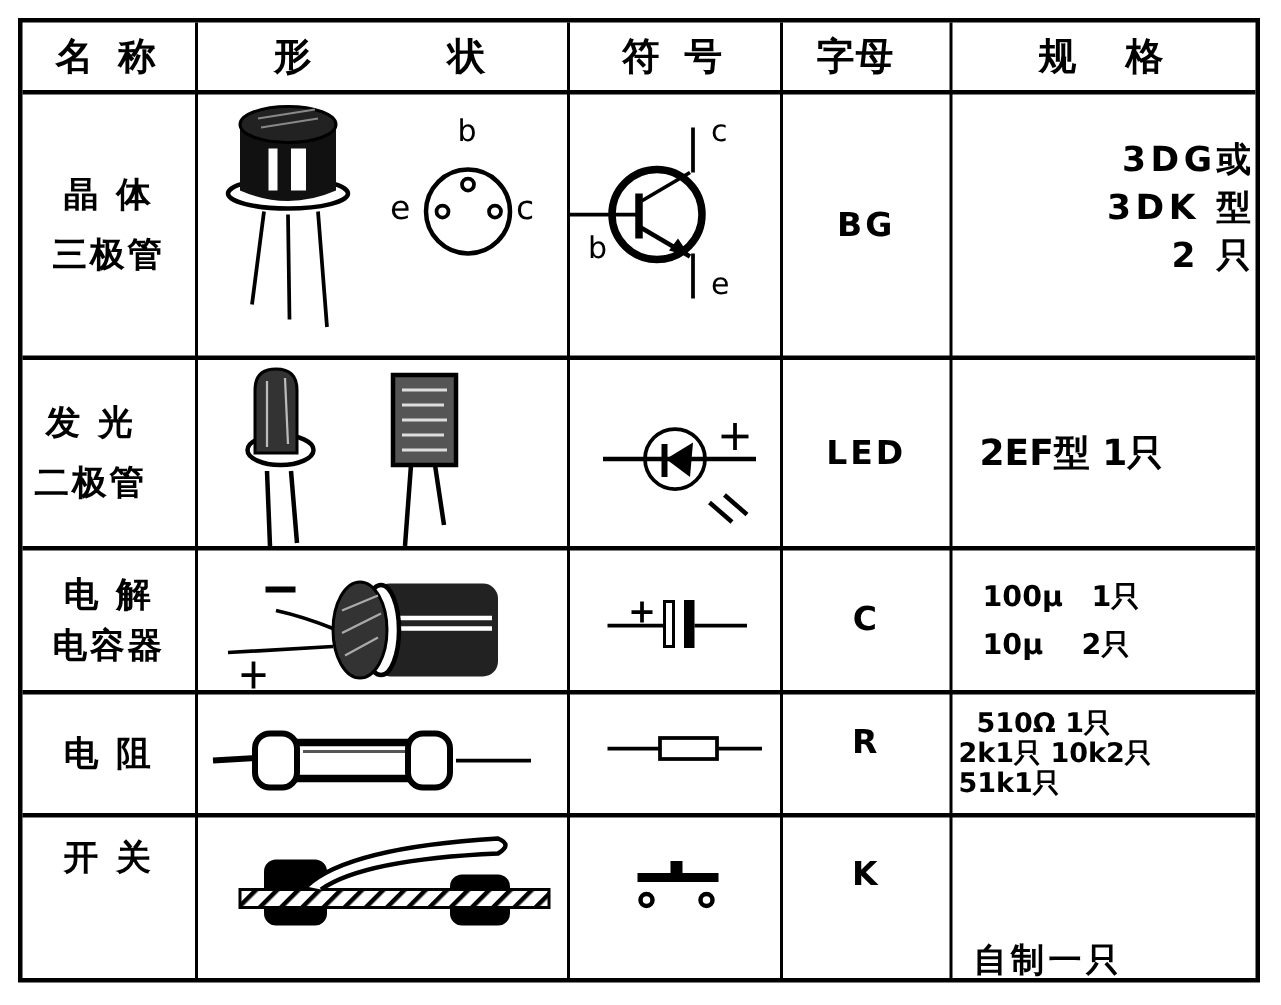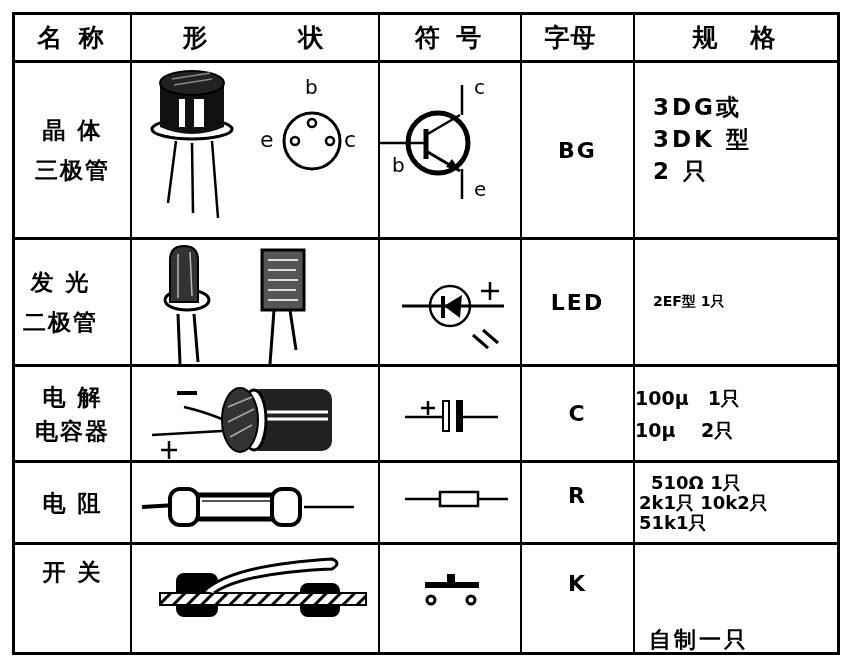--- a/index.html
+++ b/index.html
@@ -68,21 +68,21 @@
       <line x1="46" y1="88" x2="80" y2="108" stroke="#000" stroke-width="3"></line>
       <polygon points="80,108 66,104 72,96" fill="#000"></polygon>
       <line x1="82" y1="22" x2="82" y2="52" stroke="#000" stroke-width="2.5"></line>
       <line x1="82" y1="106" x2="82" y2="136" stroke="#000" stroke-width="2.5"></line>
     </svg>
     <span style="position:absolute;left:94px;top:12px;font-size:20px">c</span>
     <span style="position:absolute;left:12px;top:90px;font-size:20px">b</span>
     <span style="position:absolute;left:94px;top:114px;font-size:20px">e</span>
   </div>
   <div class="cell letter" style="left:507px;top:48px;width:111px;height:174px">BG</div>
-  <div class="cell spec" style="left:620px;top:48px;width:202px;height:174px;padding:28px 0 0 18px;align-items:flex-start;font-size:23px;line-height:32px;flex-direction:column;justify-content:flex-start;letter-spacing:3px">
+  <div class="cell spec" style="left:620px;top:48px;width:202px;height:174px;padding:28px 0 0 18px;align-items:flex-end;font-size:23px;line-height:32px;flex-direction:column;justify-content:flex-start;letter-spacing:3px">
     <div>3DG或</div>
     <div>3DK 型</div>
     <div>2 只</div>
   </div>
 
   <div class="cell name" style="left:0;top:225px;width:91px;height:124px;flex-direction:column">
     <div>发 光</div>
     <div>二极管</div>
   </div>
   <div class="cell" style="left:117px;top:225px;width:246px;height:124px">
@@ -102,21 +102,21 @@
       <circle cx="70" cy="66" r="20" fill="none" stroke="#000" stroke-width="2.5"></circle>
       <line x1="63" y1="56" x2="63" y2="78" stroke="#000" stroke-width="4"></line>
       <polygon points="64,66 82,55 80,78" fill="#000"></polygon>
       <line x1="93" y1="95" x2="108" y2="108" stroke="#000" stroke-width="3"></line>
       <line x1="103" y1="90" x2="118" y2="103" stroke="#000" stroke-width="3"></line>
       <line x1="110" y1="42" x2="110" y2="60" stroke="#000" stroke-width="2.5"></line>
       <line x1="101" y1="51" x2="119" y2="51" stroke="#000" stroke-width="2.5"></line>
     </svg>
   </div>
   <div class="cell letter" style="left:507px;top:225px;width:111px;height:124px">LED</div>
-  <div class="cell spec" style="left:620px;top:225px;width:202px;height:124px;padding-left:18px;font-size:14px">
+  <div class="cell spec" style="left:620px;top:225px;width:202px;height:124px;padding-left:18px;font-size:24px">
     <div>2EF型 1只</div>
   </div>
 
   <div class="cell name" style="left:0;top:352px;width:115px;height:93px;flex-direction:column;line-height:34px">
     <div>电 解</div>
     <div>电容器</div>
   </div>
   <div class="cell" style="left:117px;top:352px;width:246px;height:93px">
     <svg width="246" height="93" viewBox="0 0 246 93">
       <rect x="45" y="24" width="20" height="4" fill="#000"></rect>
@@ -134,21 +134,21 @@
     <svg width="140" height="93" viewBox="0 0 140 93">
       <line x1="25" y1="50" x2="63" y2="50" stroke="#000" stroke-width="2.5"></line>
       <rect x="63" y="34" width="6" height="30" fill="#fff" stroke="#000" stroke-width="2"></rect>
       <rect x="76" y="33" width="7" height="32" fill="#000"></rect>
       <line x1="83" y1="50" x2="118" y2="50" stroke="#000" stroke-width="2.5"></line>
       <line x1="48" y1="34" x2="48" y2="48" stroke="#000" stroke-width="2.5"></line>
       <line x1="41" y1="41" x2="55" y2="41" stroke="#000" stroke-width="2.5"></line>
     </svg>
   </div>
   <div class="cell letter" style="left:507px;top:352px;width:111px;height:93px">C</div>
-  <div class="cell spec" style="left:620px;top:352px;width:202px;height:93px;font-size:19px;line-height:32px;flex-direction:column;align-items:flex-start;justify-content:center">
+  <div class="cell spec" style="left:620px;top:352px;width:202px;height:93px;padding-left:20px;font-size:19px;line-height:32px;flex-direction:column;align-items:flex-start;justify-content:center">
     <div>100μ　1只</div>
     <div>10μ　 2只</div>
   </div>
 
   <div class="cell name" style="left:0;top:448px;width:115px;height:79px">
     <div>电 阻</div>
   </div>
   <div class="cell" style="left:117px;top:448px;width:246px;height:79px">
     <svg width="246" height="79" viewBox="0 0 246 79">
       <line x1="10" y1="44" x2="44" y2="42" stroke="#000" stroke-width="4"></line>

